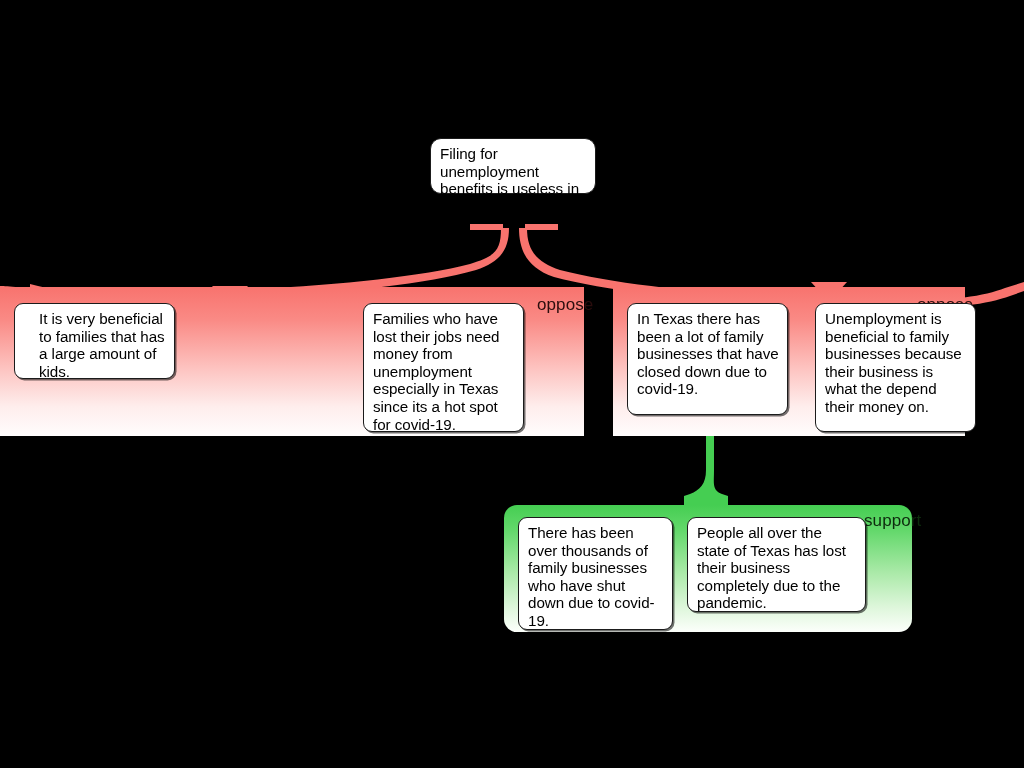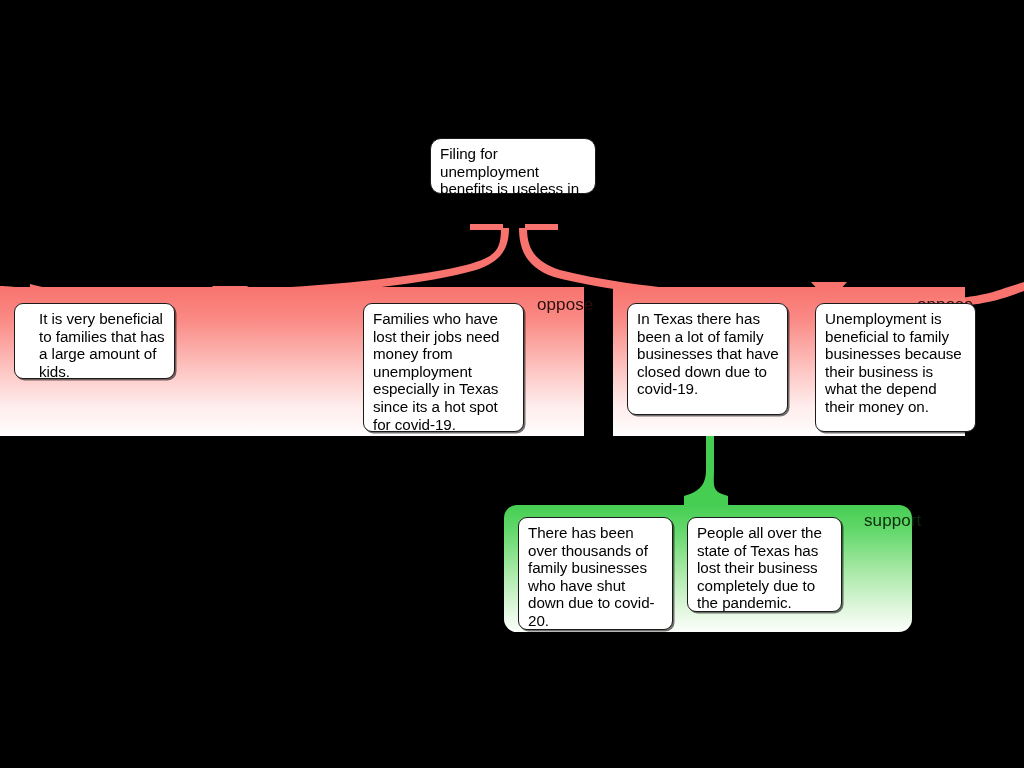--- a/index.html
+++ b/index.html
@@ -132,17 +132,17 @@
   <div class="group-label" style="left:917px; top:299px;">oppose</div>
 
   <div class="box" style="left:627px; top:303px; width:161px; height:112px;">In Texas there has been a lot of family businesses that have closed down due to covid-19.</div>
 
   <div class="box" style="left:801px; top:303px; width:161px; height:129px;margin-left:14px;">Unemployment is beneficial to family businesses because their business is what the depend their money on.</div>
 
   <div class="group support" style="left:504px; top:505px; width:408px; height:127px;">
   </div>
   <div class="group-label support-label" style="left:864px; top:515px;">support</div>
 
-  <div class="box" style="left:518px; top:517px; width:155px; height:113px;">There has been over thousands of family businesses who have shut down due to covid-20.</div>
+  <div class="box" style="left:518px; top:517px; width:155px; height:113px;">There has been over thousands of family businesses who have shut down due to covid-19.</div>
 
-  <div class="box" style="left:687px; top:517px; width:155px; height:95px;">People all over the state of Texas has lost their business completely due to the pandemic.</div>
+  <div class="box" style="left:687px; top:517px; width:179px; height:95px;">People all over the state of Texas has lost their business completely due to the pandemic.</div>
 
 </div>
 
 </body></html>

